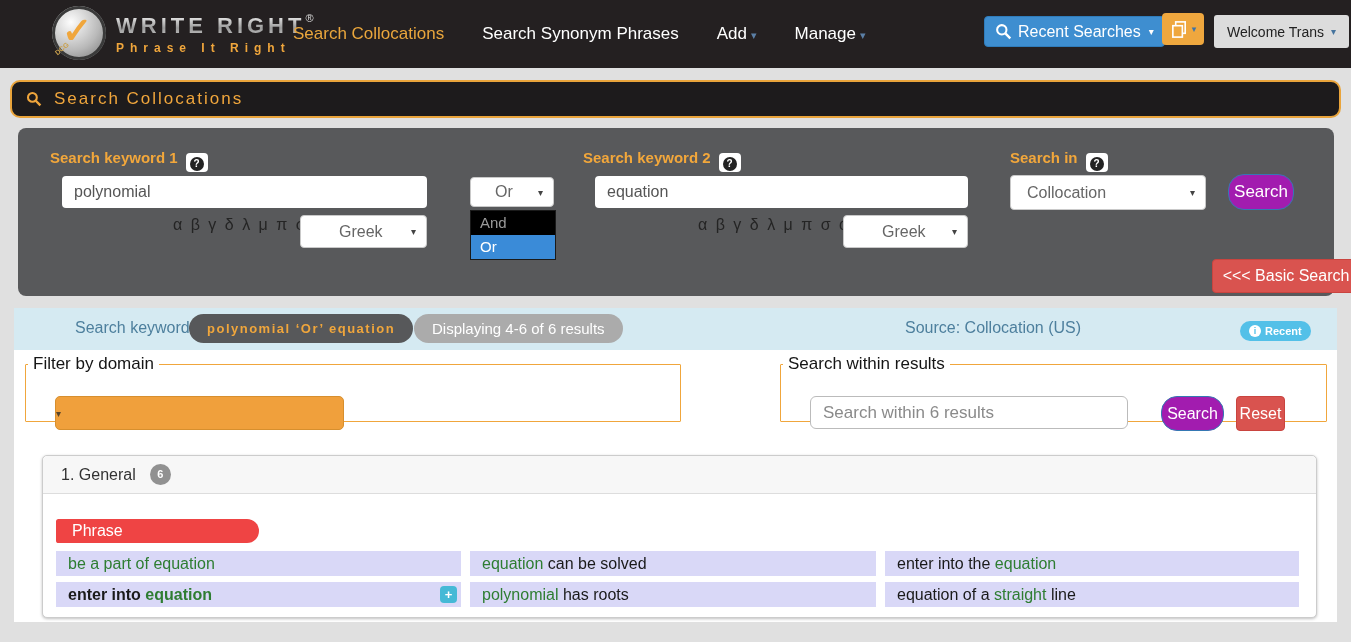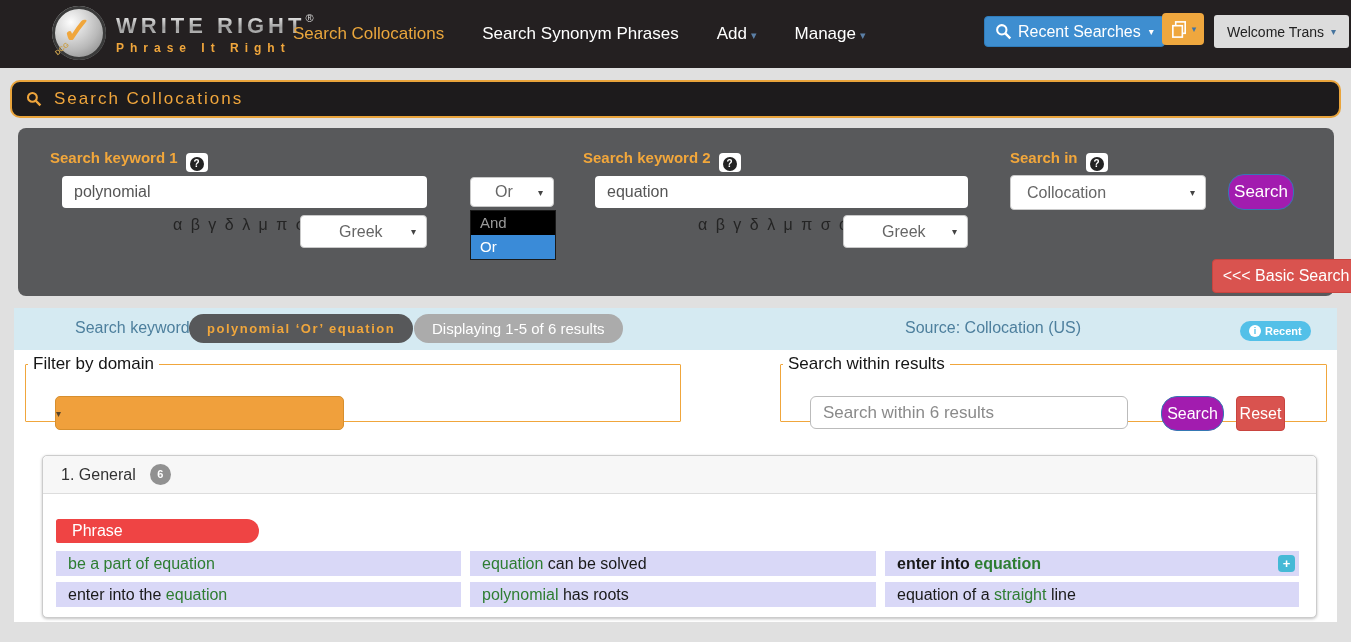--- a/index.html
+++ b/index.html
@@ -192,21 +192,21 @@
 </div>
 
 <div class="dropdown-panel">
   <div class="dd-opt dim">And</div>
   <div class="dd-opt hl">Or</div>
 </div>
 
 <div class="results-bar">
   <span class="rb-label">Search keywords:</span>
   <span class="pill-dark">polynomial ‘Or’ equation</span>
-  <span class="pill-gray">Displaying 1-5 of 6 results</span>
+  <span class="pill-gray">Displaying 4-6 of 6 results</span>
   <span class="rb-source">Source: Collocation (US)</span>
   <span class="pill-legends">
       <i>i</i>
       <span>Recent</span>
     </span>
 </div>
 
 <div class="content">
   <fieldset class="fs-filter">
     <legend>Filter by domain</legend>
@@ -224,19 +224,19 @@
 
   <div class="group">
     <div class="group-header">
       <span class="group-title">1. General</span>
       <span class="group-badge">6</span>
     </div>
     <div class="phrase-tag">Phrase</div>
     <div class="phrase-grid">
         <div class="phrase-cell"><span class="seg-green">be a part of equation</span></div>
         <div class="phrase-cell"><span class="seg-green">equation</span><span class="seg-dark"> can be solved</span></div>
+        <div class="phrase-cell"><span class="seg-dark">enter into the </span><span class="seg-green">equation</span></div>
         <div class="phrase-cell bold"><span class="seg-dark">enter into </span><span class="seg-green">equation</span><span class="add-btn">+</span></div>
-        <div class="phrase-cell"><span class="seg-dark">enter into the </span><span class="seg-green">equation</span></div>
         <div class="phrase-cell"><span class="seg-green">polynomial</span><span class="seg-dark"> has roots</span></div>
         <div class="phrase-cell"><span class="seg-dark">equation of a </span><span class="seg-green">straight</span><span class="seg-dark"> line</span></div>
       </div>
   </div>
 </div>
 
 </body></html>

